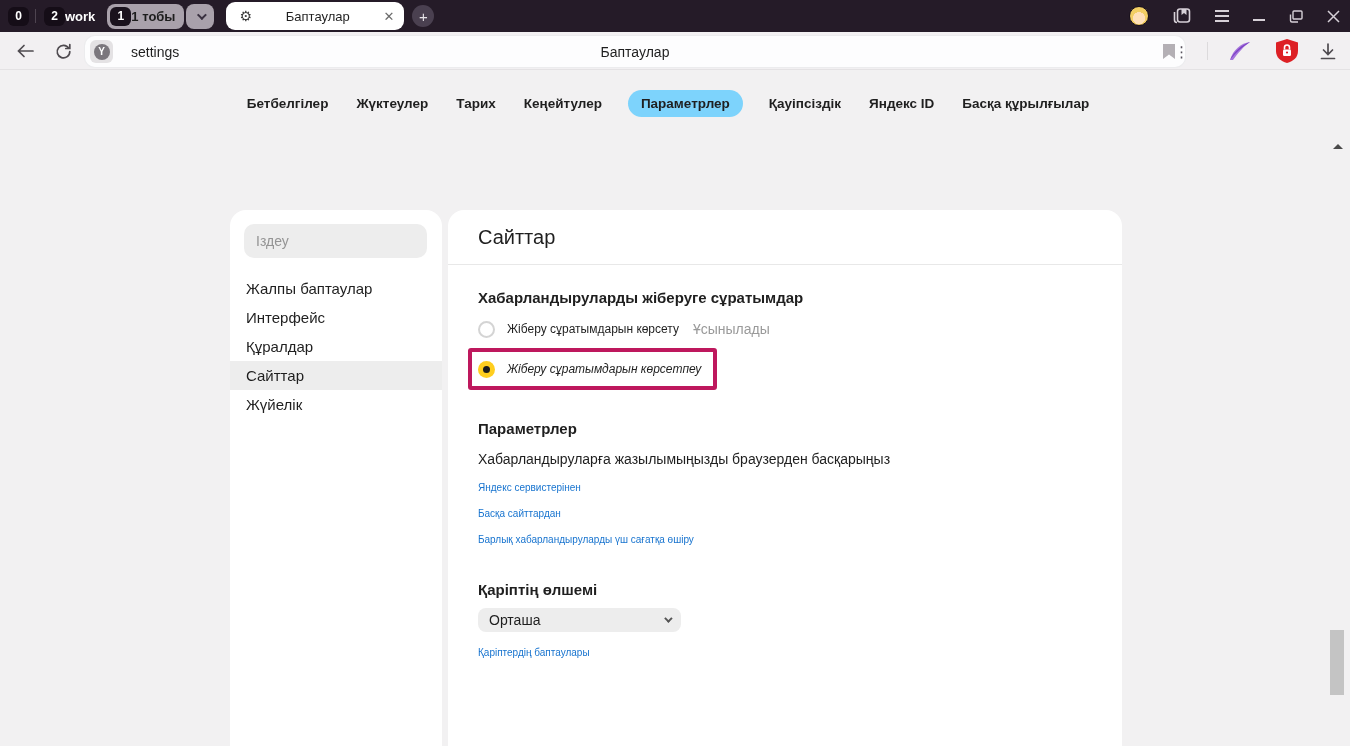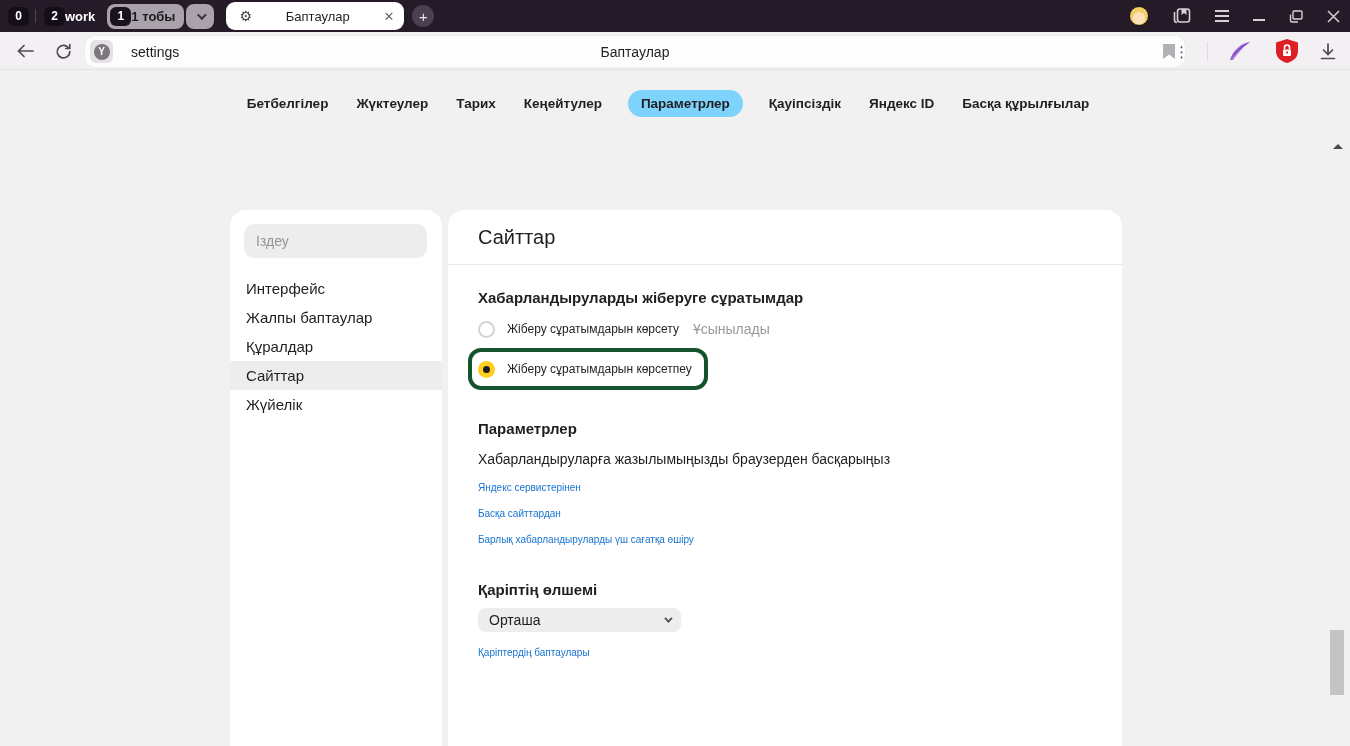--- a/index.html
+++ b/index.html
@@ -94,22 +94,22 @@
   h3.sec { font-size:15px; font-weight:bold; color:#1f1f1f; }
   .sec-desc { font-size:14px; color:#1f1f1f; margin-top:14px; }
   .radio-row { display:flex; align-items:center; height:30px; }
   .radio { width:17px; height:17px; border-radius:50%; background:#fff;
     border:2px solid #d4d4d4; flex:none; }
   .radio.checked { border:none; background:#ffce1f; position:relative; }
   .radio.checked::after { content:""; position:absolute; left:5px; top:5px;
     width:7px; height:7px; border-radius:50%; background:#1c1c1c; }
   .radio-label { margin-left:12px; font-size:12px; color:#1f1f1f; }
   .radio-hint { margin-left:14px; font-size:14px; color:#9a9a9a; }
-  .hl-box { display:inline-block; border:4px solid #14532d; border-radius:13px;
-    padding:2px 12px 2px 6px; margin:4px 0 0 -10px; }
+  .hl-box { display:inline-block; border:4px solid #be185d; border-radius:3px;
+    padding:2px 12px 2px 6px; margin:4px 0 0 -10px;font-style:italic; }
   .link { display:block; font-size:10px; color:#1874cf; margin-top:15px;
     text-decoration:none; width:max-content; }
   .select { display:flex; align-items:center; justify-content:space-between;
     height:18px; background:#ededed; border-radius:8px; padding:12px 11px;
     font-size:14px; color:#1f1f1f; margin-top:10px; }
   .select .chev { border-color:#555; width:6px; height:6px;
     transform:rotate(45deg) translateY(-2px); }
   .gap30 { margin-top:30px; } .gap24 { margin-top:24px; } .gap36 { margin-top:36px; }
 
   
@@ -235,24 +235,24 @@
     <span class="nav-tab active">Параметрлер</span>
     <span class="nav-tab">Қауіпсіздік</span>
     <span class="nav-tab">Яндекс ID</span>
     <span class="nav-tab">Басқа құрылғылар</span>
   </div>
 
   <div class="sidebar">
     <input class="search-input" type="text" placeholder="Іздеу" style="">
     <div class="side-list">
       <div class="side-item">
+          <span>Жалпы баптаулар</span>
+        </div>
+      <div class="side-item">
           <span>Интерфейс</span>
-        </div>
-      <div class="side-item">
-          <span>Жалпы баптаулар</span>
         </div>
       <div class="side-item">
           <span>Құралдар</span>
         </div>
       <div class="side-item active">
           <span>Сайттар</span>
         </div>
       <div class="side-item">
           <span>Жүйелік</span>
         </div>

